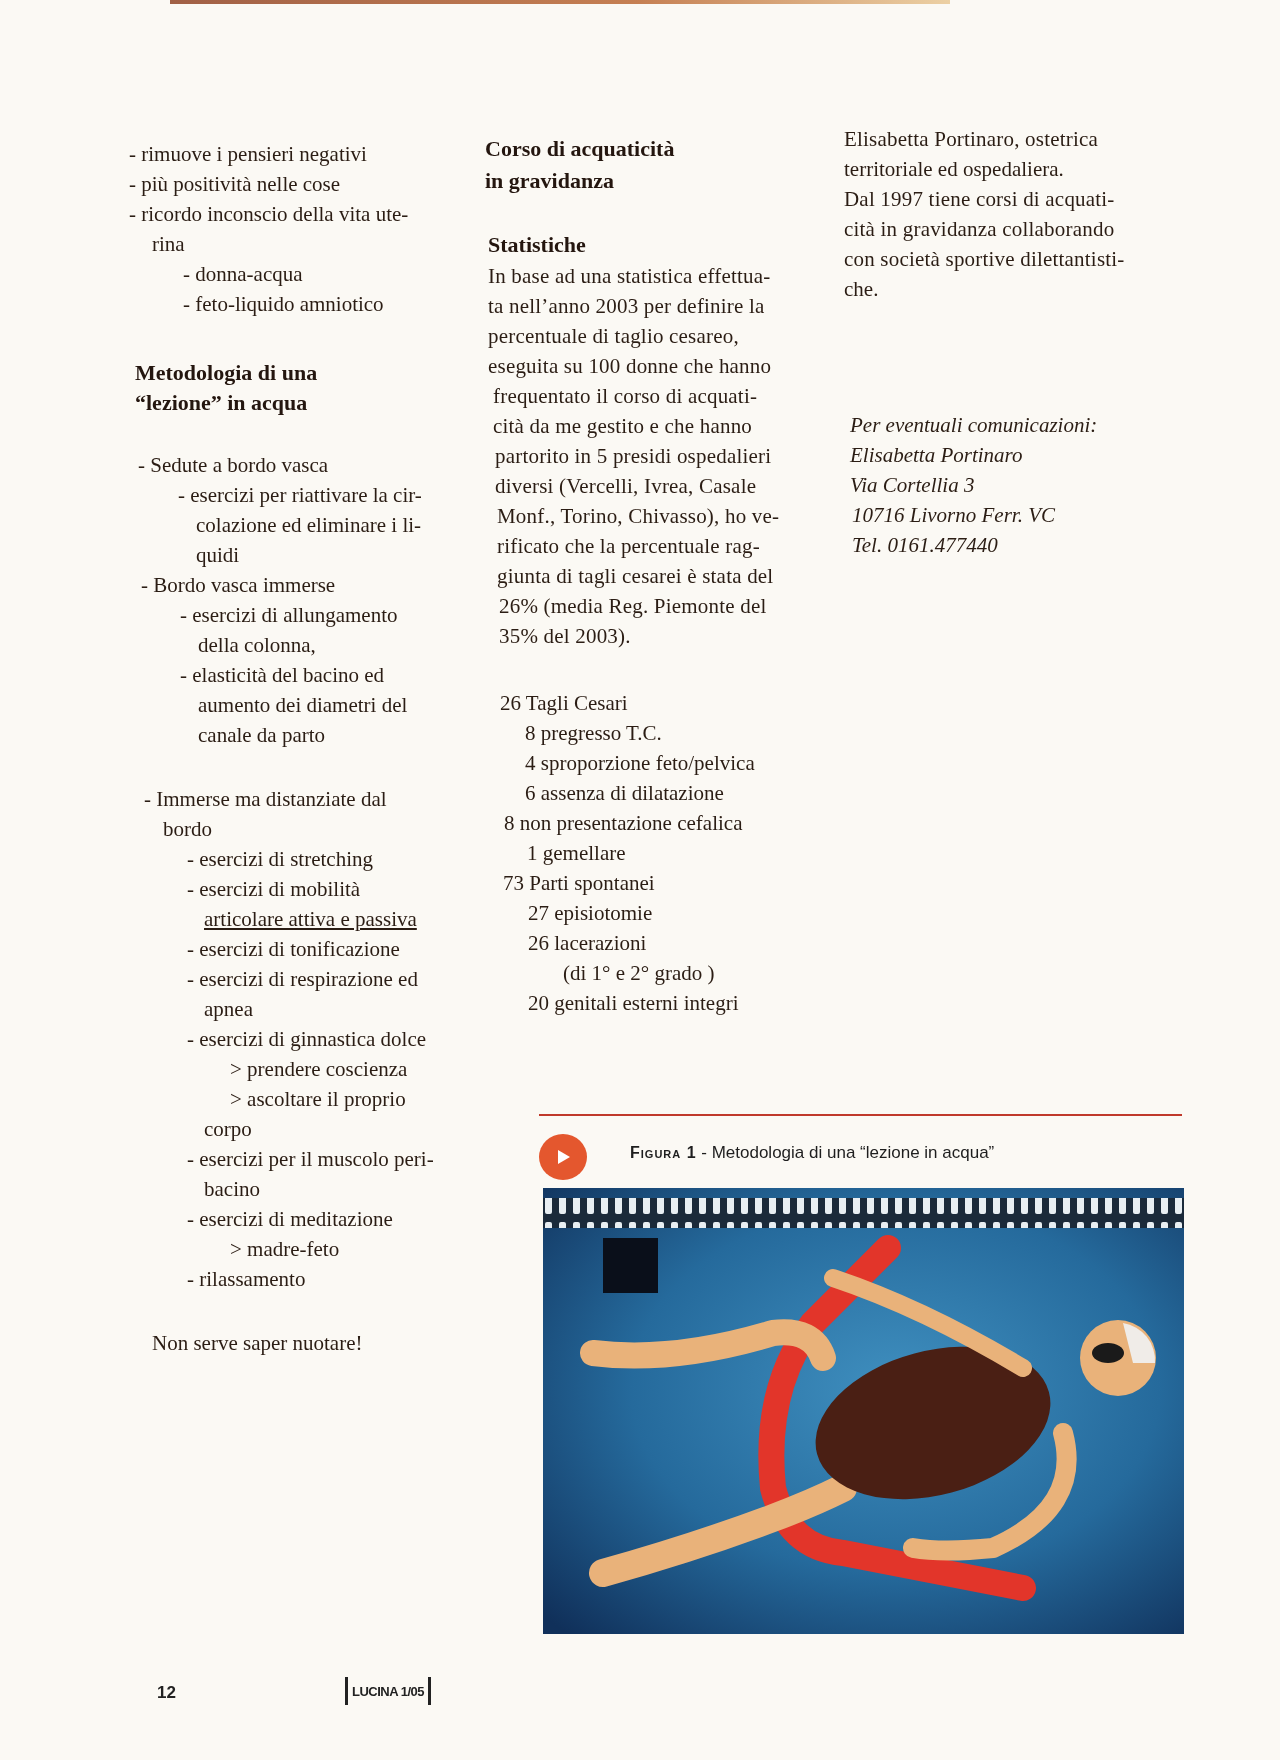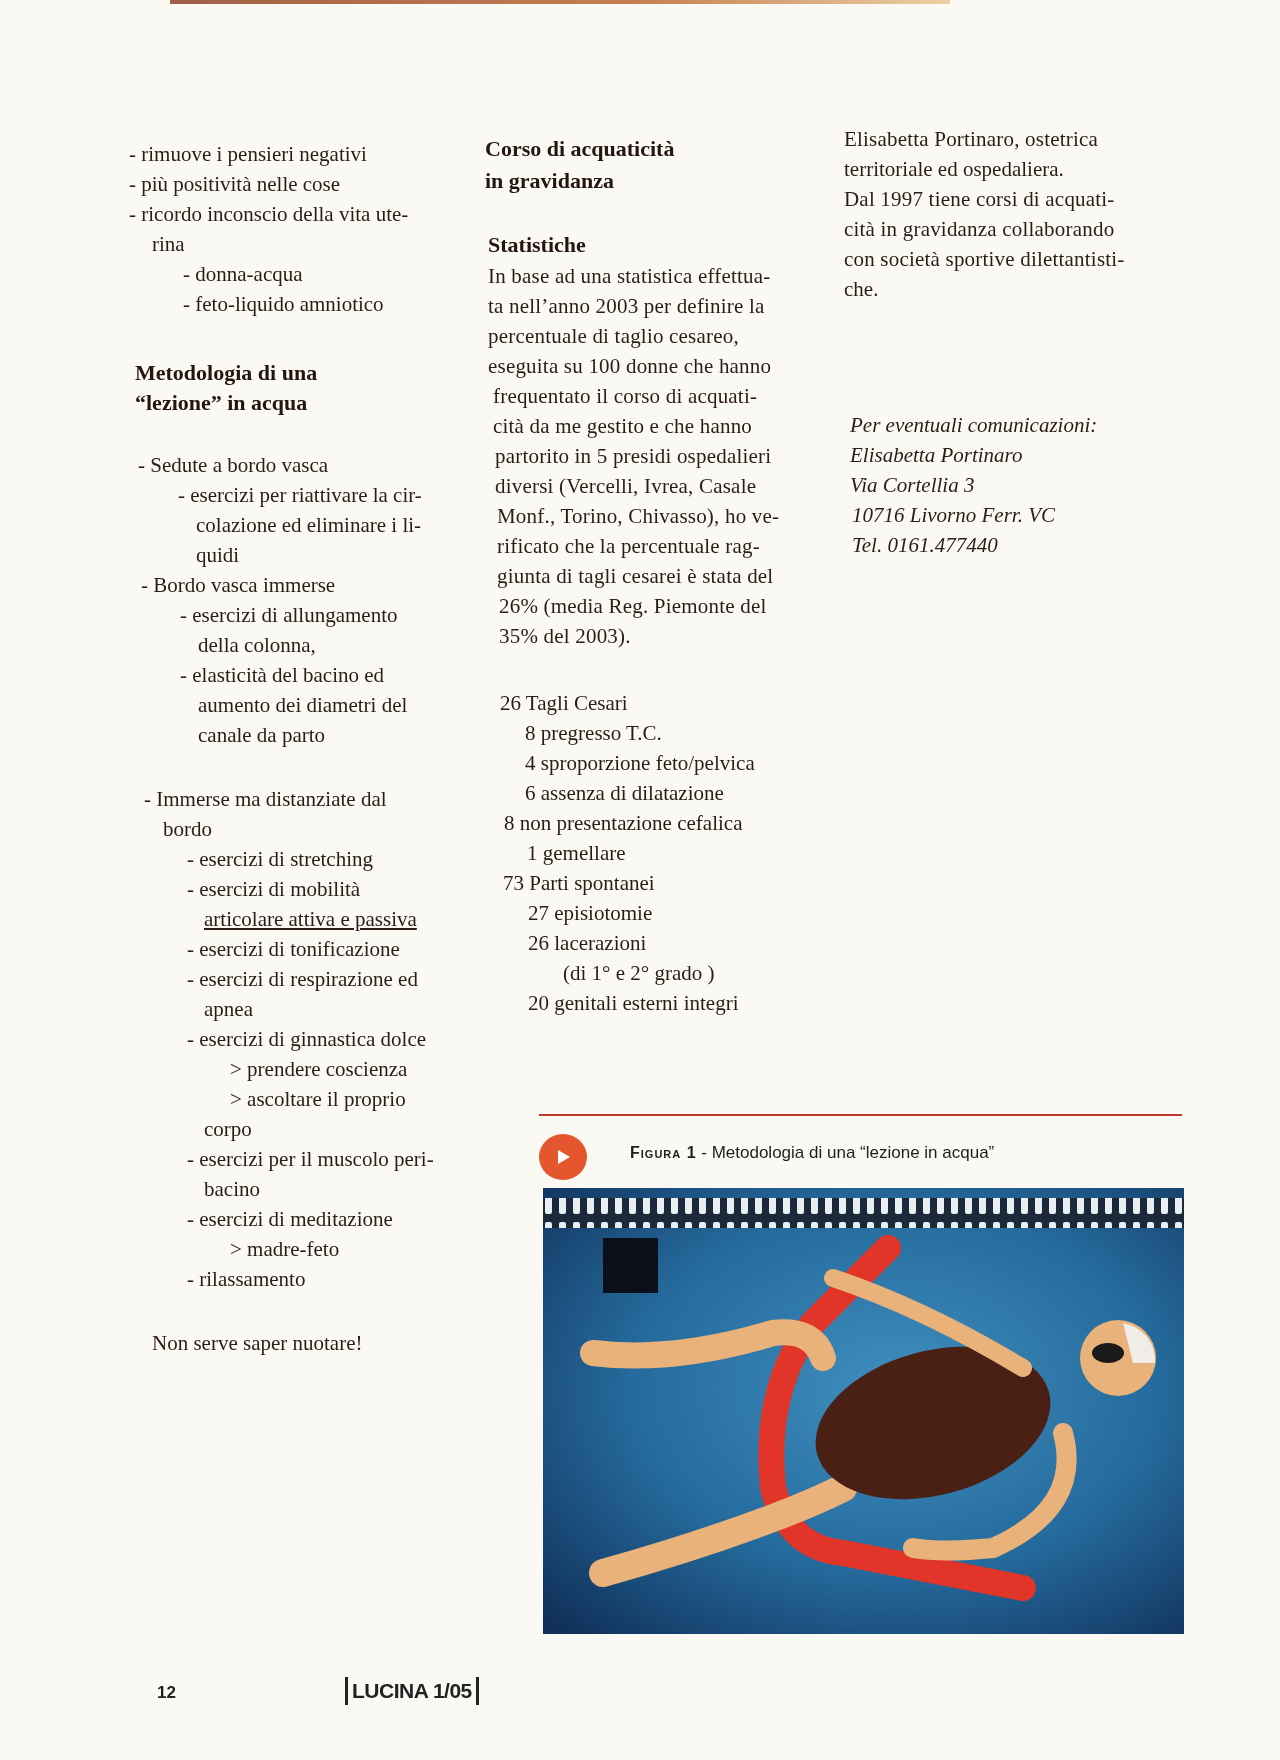--- a/index.html
+++ b/index.html
@@ -48,21 +48,21 @@
   }
   .footer-num {
     position: absolute; left: 157px; top: 1683px;
     font-family: "Liberation Sans", "DejaVu Sans", sans-serif; font-weight: bold;
     font-size: 17px; color: #222;
   }
   .footer-mag {
     position: absolute; left: 341px; top: 1676px; height: 30px;
     display: flex; align-items: center;
     font-family: "Liberation Sans", "DejaVu Sans", sans-serif; font-weight: bold;
-    font-size: 21px; color: #222; letter-spacing: -.5px;
+    font-size: 13px; color: #222; letter-spacing: -.5px;
   }
   .footer-mag .bar { width: 3px; height: 28px; background: #222; margin: 0 4px; }
 </style>
 </head>
 <body>
 
 <div class="topstrip"></div>
 
 <div class="col">
   <div class="line" style="left:129px;top:139px;">- rimuove i pensieri negativi</div>

